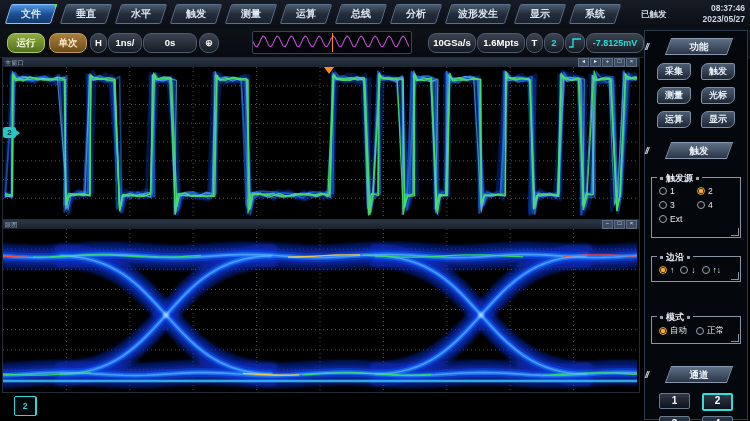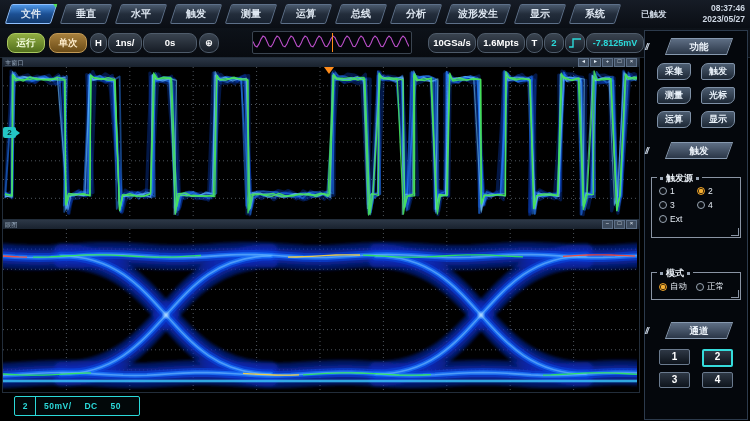--- a/index.html
+++ b/index.html
@@ -300,25 +300,20 @@
           <line x1="0" y1="152" x2="636" y2="152" stroke="#3fd0ff" stroke-width="4" stroke-opacity="0.25"></line>
           <line x1="0" y1="152" x2="636" y2="152" stroke="#3fd0ff" stroke-width="1.6" stroke-opacity="0.95"></line>
           <circle cx="163" cy="86" r="2.6" fill="#cfeaff" fill-opacity="0.85" filter="url(#gl)"></circle>
           <circle cx="478" cy="86" r="2.6" fill="#cfeaff" fill-opacity="0.85" filter="url(#gl)"></circle>
         </svg>
     </div>
   </div>
 
   <div class="ch-info">
     <span class="num">2</span>
-    <span class="det">
-      <span>50mV/</span>
-      <span>DC</span>
-      <span>50</span>
-    </span>
   </div>
 
   <div class="panel">
     <div class="hdr-row" style="margin-top:7px">
       <span class="hdr-icon">//</span>
       <div class="panel-hdr">
           <span>功能</span>
         </div>
     </div>
     <div class="fn-grid">
@@ -363,20 +358,41 @@
           </label>
       </div>
       <div class="radio-row" style="margin-bottom:7px">
         <label class="radio-lbl">
             <span class="radio"></span>
             <span>Ext</span>
           </label>
       </div>
     </div>
 
+    <div class="fs">
+      <div class="legend">
+          <i></i>
+          <span>边沿</span>
+          <i></i>
+        </div>
+      <div class="radio-row" style="margin-bottom:0;gap:6px">
+        <label class="radio-lbl">
+            <span class="radio sel"></span>
+            <span>↑</span>
+          </label>
+        <label class="radio-lbl">
+            <span class="radio"></span>
+            <span>↓</span>
+          </label>
+        <label class="radio-lbl">
+            <span class="radio"></span>
+            <span>↑↓</span>
+          </label>
+      </div>
+    </div>
 
     <div class="fs" style="margin-top:34px">
       <div class="legend">
           <i></i>
           <span>模式</span>
           <i></i>
         </div>
       <div class="radio-row" style="margin-bottom:0;gap:9px">
         <label class="radio-lbl">
             <span class="radio sel"></span>

